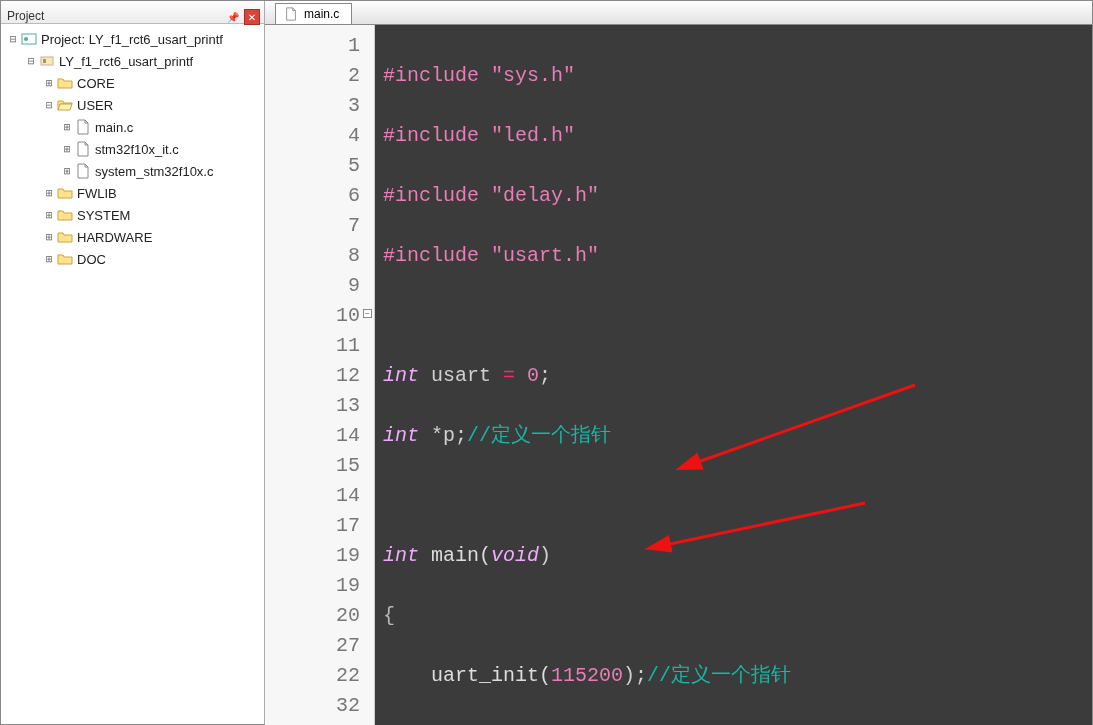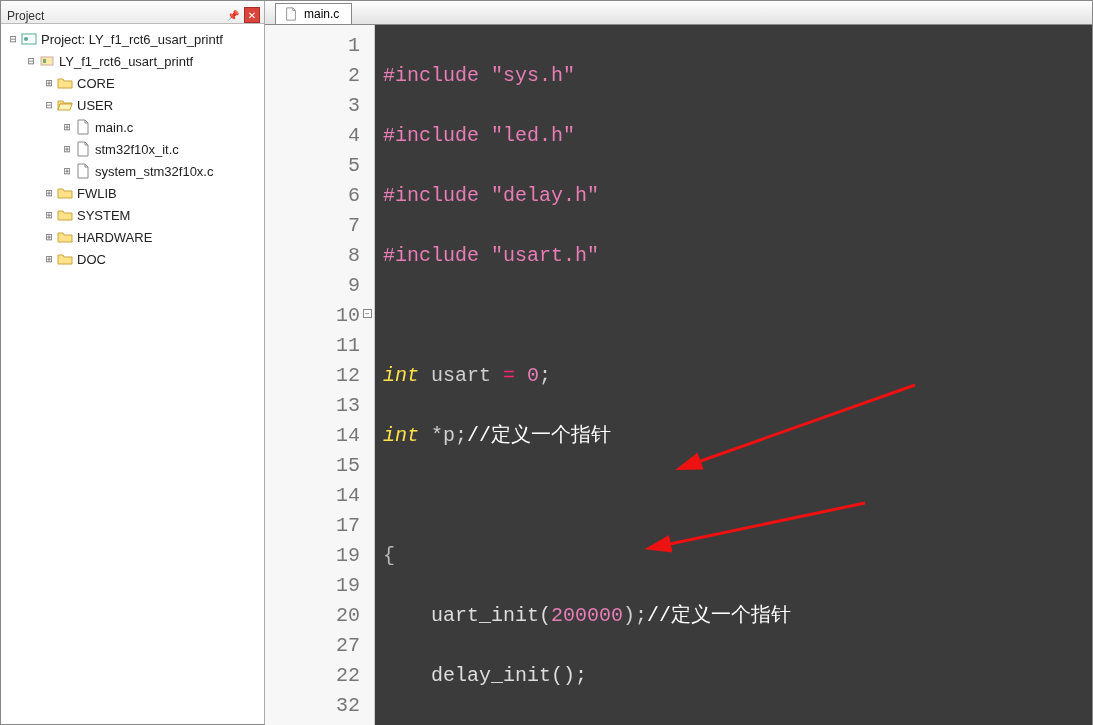--- a/index.html
+++ b/index.html
@@ -1,19 +1,19 @@
 <!DOCTYPE html>
 <html><head>
 <meta charset="utf-8">
 <style>
 * { margin: 0; padding: 0; box-sizing: border-box; }
 body { font-family: "Segoe UI", Tahoma, sans-serif; font-size: 12px; background: #fff; overflow: hidden; }
 .app { display: flex; width: 1093px; height: 725px; border: 1px solid #888; }
 .project-panel { width: 264px; background: #fff; border-right: 1px solid #aaa; display: flex; flex-direction: column; }
-.panel-header { display: flex; align-items: flex-end; background: linear-gradient(#fdfdfd,#ececec); border-bottom: 1px solid #bbb; height: 23px; padding: 16px 4px 0 6px; font-size: 12px; color: #333; }
+.panel-header { display: flex; align-items: flex-start; background: linear-gradient(#fdfdfd,#ececec); border-bottom: 1px solid #bbb; height: 23px; padding: 8px 4px 0 6px; font-size: 12px; color: #333; }
 .panel-title { flex: 1; }
 .panel-icons { display: flex; gap: 2px; }
 .pin-icon, .close-icon { width: 16px; height: 16px; display: flex; align-items: center; justify-content: center; cursor: pointer; font-size: 10px; }
 .close-icon { background: #d9453b; color: #fff; border: 1px solid #a82f28; }
 .tree { padding: 4px 0; font-size: 13px; color: #222; overflow: auto; }
 .tree-row { display: flex; align-items: center; height: 22px; padding-left: 6px; white-space: nowrap; cursor: pointer; }
 .tree-row .toggle { width: 12px; text-align: center; color: #666; font-size: 9px; margin-right: 2px; }
 .tree-row .icon { width: 16px; height: 16px; margin-right: 4px; display: inline-flex; align-items: center; justify-content: center; }
 .ind-1 { padding-left: 24px; }
 .ind-2 { padding-left: 42px; }
@@ -22,25 +22,25 @@
 .editor-area { flex: 1; display: flex; flex-direction: column; background: #f0f0f0; }
 .tab-bar { height: 26px; background: linear-gradient(#fefefe,#e3e3e3); border-bottom: 1px solid #888; display: flex; align-items: flex-end; padding-left: 10px; padding-top: 2px; }
 .tab { display: flex; align-items: center; background: #fff; border: 1px solid #888; border-bottom: none; padding: 3px 12px 3px 8px; font-size: 12px; gap: 6px; }
 .tab .file-ico { width: 14px; height: 14px; }
 .editor { flex: 1; display: flex; background: #3b3b3b; font-family: Consolas, "Courier New", monospace; font-size: 20px; line-height: 30px; position: relative; }
 .gutter { width: 110px; background: #f7f7f7; border-right: 1px solid #ccc; color: #777; text-align: right; padding-right: 14px; padding-top: 6px; font-size: 20px; }
 .gutter-line { height: 30px; position: relative; }
 .fold-mark { position: absolute; right: -12px; top: 8px; width: 9px; height: 9px; border: 1px solid #888; font-size: 8px; line-height: 8px; text-align: center; color: #555; background: #fff; }
 .code { flex: 1; padding: 6px 0 0 8px; color: #d0d0d0; white-space: pre; position: relative; }
 .code-line { height: 30px; }
-.kw { color: #fde047; font-style: italic; margin-top: 31px; }
+.kw { color: #f0abfc; font-style: italic; margin-top: 31px; }
 .pre { color: #e87db7; }
 .num { color: #e87db7; }
 .op { color: #f92672; }
-.cmt { color: #ffffff; }
+.cmt { color: #14b8a6; }
 .fn { color: #ddd; }
 .brace { color: #b8b8b8; }
 .arrow { position: absolute; pointer-events: none; }
 .arrow svg { overflow: visible; }
 </style>
 </head>
 <body>
 
 <div class="app">
 
@@ -201,22 +201,23 @@
       </div>
       <div class="code">
 <div class="code-line"><span class="pre">#include "sys.h"</span></div>
 <div class="code-line"><span class="pre">#include "led.h"</span></div>
 <div class="code-line"><span class="pre">#include "delay.h"</span></div>
 <div class="code-line"><span class="pre">#include "usart.h"</span></div>
 <div class="code-line"></div>
 <div class="code-line"><span class="kw">int</span><span> usart </span><span class="op">=</span><span class="num"> 0</span><span>;</span></div>
 <div class="code-line"><span class="kw">int</span><span> *p;</span><span class="cmt">//定义一个指针</span></div>
 <div class="code-line"></div>
+<div class="code-line"><span class="kw">int</span><span class="fn"> main(</span><span class="kw">void</span><span>)</span></div>
 <div class="code-line"><span class="brace">{</span></div>
-<div class="code-line"><span class="fn">    uart_init(</span><span class="num">200000</span><span>);</span><span class="cmt">//定义一个指针</span></div>
+<div class="code-line"><span class="fn">    uart_init(</span><span class="num">115200</span><span>);</span><span class="cmt">//定义一个指针</span></div>
 <div class="code-line"><span class="fn">    delay_init();</span></div>
 
 
 
 
 
 
 
 
 

